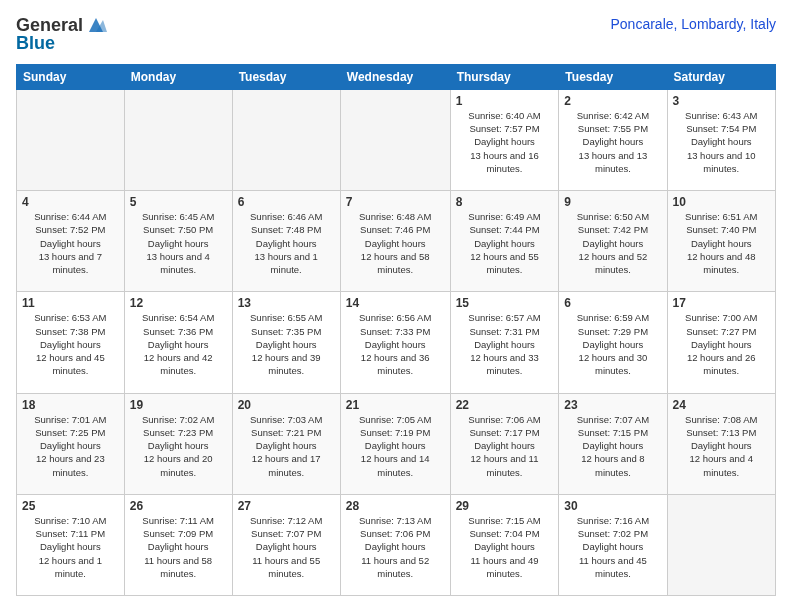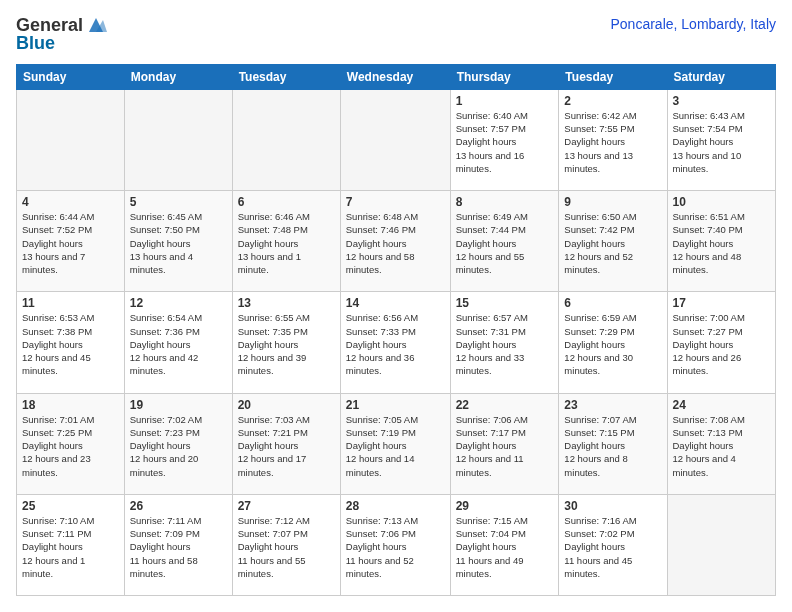--- a/index.html
+++ b/index.html
@@ -67,20 +67,21 @@
     }
     .day-num {
       font-size: 12px;
       font-weight: bold;
       display: block;
       margin-bottom: 1px;
     }
     .day-info {
       line-height: 1.4;
       font-size: 9.5px;
+      text-align: center;
     }
     tr:nth-child(odd) td:not(.empty) {
       background: #fff;
     }
     tr:nth-child(even) td:not(.empty) {
       background: #f9f9f9;
     }
   </style>
 </head>
 <body>

